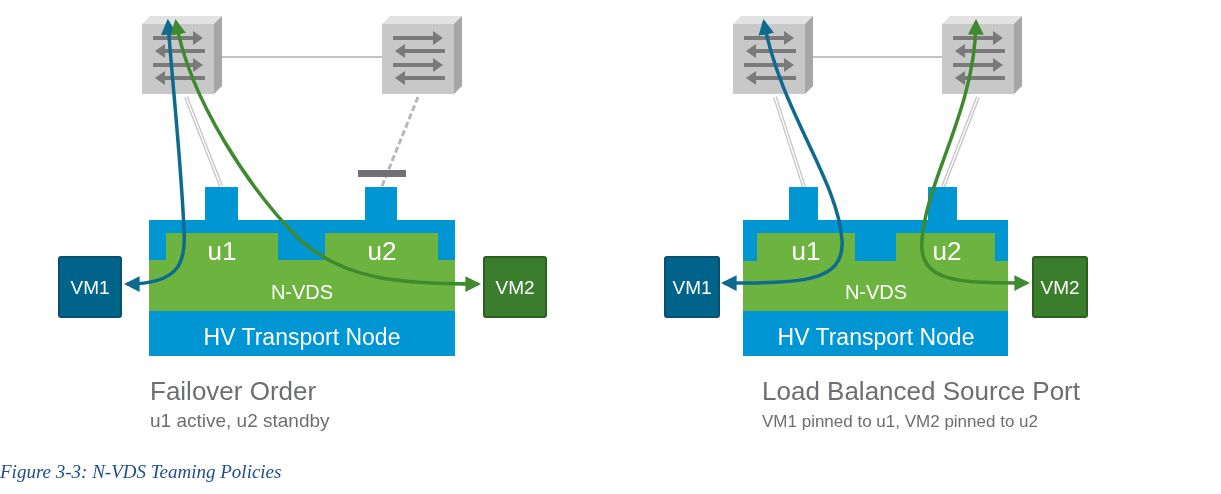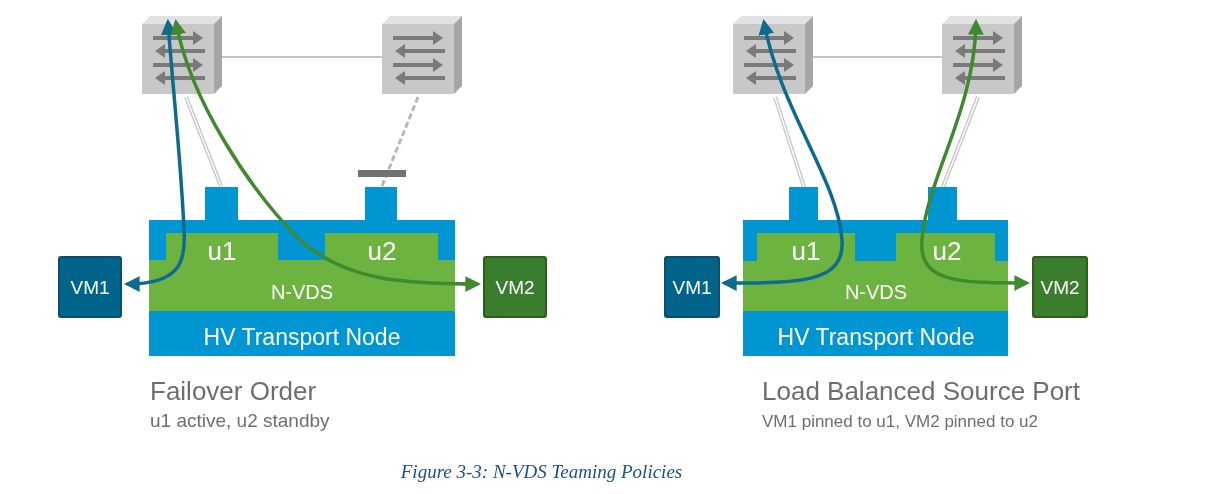--- a/index.html
+++ b/index.html
@@ -1,21 +1,21 @@
 <!DOCTYPE html>
 <html><head>
   <meta charset="utf-8">
   <style>
     html, body { margin: 0; padding: 0; background: #ffffff; }
     body { width: 1221px; height: 494px; position: relative; overflow: hidden; font-family: "Liberation Sans", sans-serif; }
     svg { position: absolute; left: 0; top: 0; }
     .lbl-white { fill: #ffffff; font-family: "Liberation Sans", sans-serif; }
     .title { fill: #6d6e71; font-family: "Liberation Sans", sans-serif; }
-    .caption { position: absolute; left: 0; width: 1023px; top: 461px; text-align: center;
-      font-family: "Liberation Serif", serif; font-style: italic; font-size: 19px; color: #1f4e8c; margin-left: 30px; }
+    .caption { position: absolute; left: 0; width: 1023px; top: 461px; text-align: left;
+      font-family: "Liberation Serif", serif; font-style: italic; font-size: 19px; color: #1f4e8c; }
   </style>
 </head>
 <body>
 
 <svg width="1221" height="494" viewBox="0 0 1221 494">
   <defs>
     <g id="switch-icon">
       <polygon points="0,8 8,0 80,0 72,8" fill="#e2e2e2"></polygon>
       <polygon points="72,8 80,0 80,70 72,78" fill="#a6a6a6"></polygon>
       <rect x="0" y="8" width="72" height="70" fill="#c8c8c8"></rect>

